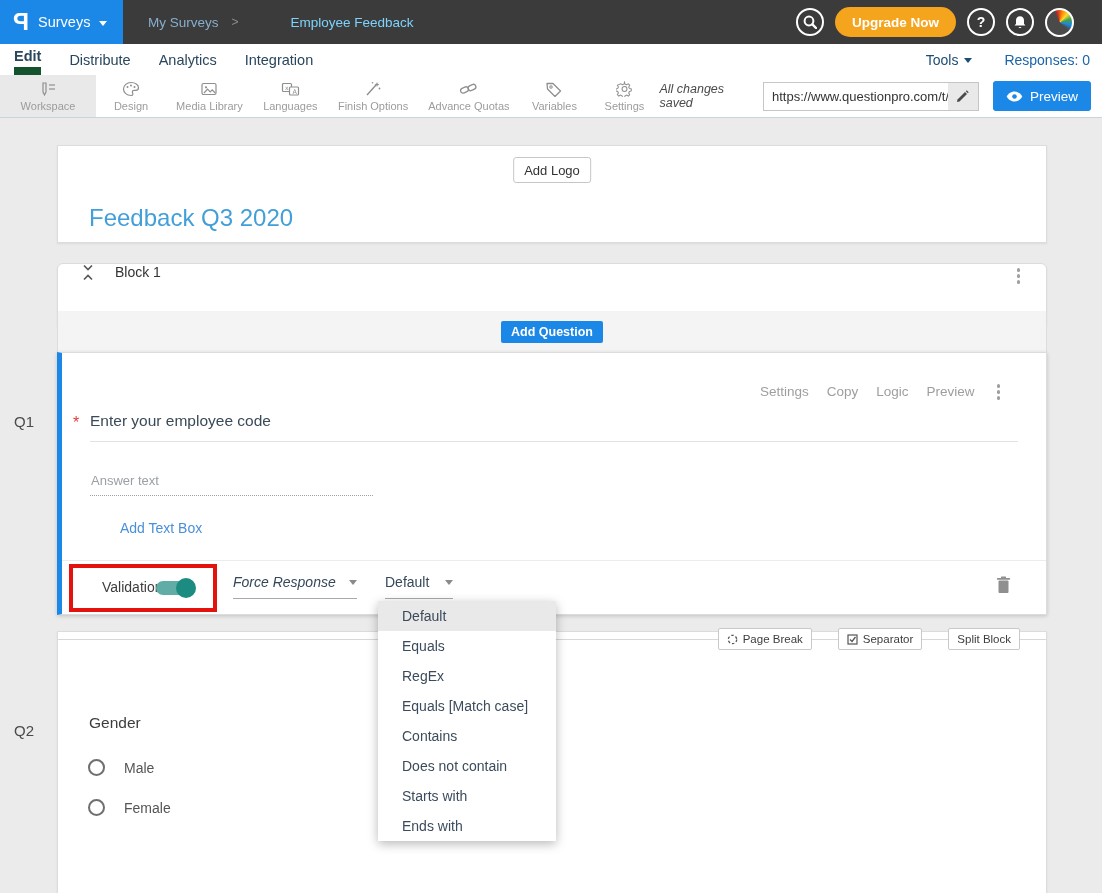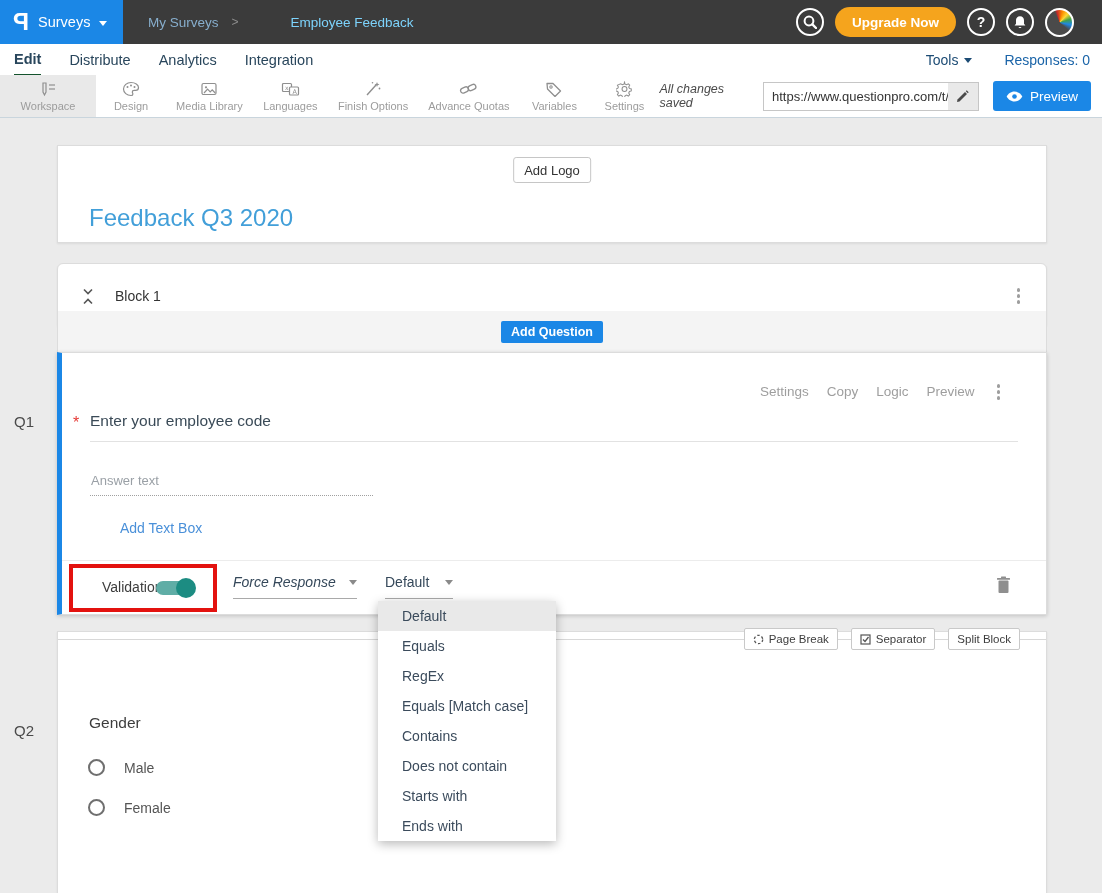--- a/index.html
+++ b/index.html
@@ -18,21 +18,21 @@
   .bc-sep { color:#8d8d8d; font-size:12px; }
   .bc-current { color:#7dd3fc;padding-left:39px; }
   .topbar-right { margin-left:auto; display:flex; align-items:center; gap:11px; padding-right:28px; }
   .circle-btn { width:28px; height:28px; border:2px solid #fff; border-radius:50%; display:flex; align-items:center; justify-content:center; color:#fff; font-weight:bold; font-size:14px; cursor:pointer; flex:none; }
   .upgrade-btn { height:30px; border-radius:16px; background:#f5a41d; color:#fff; font-size:13.5px; font-weight:bold; display:flex; align-items:center; padding:0 17px; cursor:pointer; border:none; }
   .avatar { width:29px; height:29px; border:2px solid #fff; border-radius:50%; background:conic-gradient(from 210deg,#4a4a4a 0 35%,#c62828 38%,#fb8c00 46%,#fdd835 54%,#43a047 62%,#1e88e5 70%,#4a4a4a 78%); cursor:pointer; flex:none; }
 
   
   .tabs-row { position:absolute; top:44px; left:0; width:1102px; height:31px; background:#fff; display:flex; align-items:center; padding-left:14px; font-size:14.5px; color:#29465c; }
   .tab { margin-right:28px; height:31px; display:flex; align-items:center; cursor:pointer; position:relative; }
-  .tab.active { border-bottom:1px solid #14532d; font-weight:bold; letter-spacing:0; }
+  .tab.active { border-bottom:8px solid #14532d; font-weight:bold; letter-spacing:0; }
   .tabs-right { margin-left:auto; display:flex; align-items:center; gap:32px; padding-right:12px; }
   .tools-dd { display:flex; align-items:center; gap:6px; color:#1c4b74; cursor:pointer; font-size:14px; }
   .tools-dd .caret-down { border-top-color:#1c4b74; }
   .responses { color:#1a64a8; font-size:14px; cursor:pointer; }
 
   
   .toolbar-row { position:absolute; top:75px; left:0; width:1102px; height:43px; background:#fff; border-bottom:1px solid #c9d5dd; display:flex; align-items:stretch; }
   .tool-item { display:flex; flex-direction:column; align-items:center; justify-content:center; gap:3px; padding:0 11px; min-width:70px; cursor:pointer; }
   .tool-item.active { background:#e9e9e9; min-width:96px; }
   .tool-label { font-size:11px; color:#9c9c9c; white-space:nowrap; }
@@ -43,21 +43,21 @@
   .url-input { flex:1; border:none; outline:none; font-size:13px; color:#333; padding:0 0 0 8px; min-width:0; font-family:"Liberation Sans", sans-serif; }
   .url-pencil { width:30px; background:#e9e9e9; display:flex; align-items:center; justify-content:center; cursor:pointer; }
   .preview-btn { height:30px; background:#1b87e6; border:none; border-radius:3px; color:#fff; font-size:13.5px; display:flex; align-items:center; gap:7px; padding:0 13px; cursor:pointer; }
 
   
   .card { position:absolute; left:57px; width:990px; background:#fff; border:1px solid #dcdcdc; box-shadow:0 1px 2px rgba(0,0,0,.07); }
   .survey-card { top:145px; height:98px; }
   .add-logo-btn { position:absolute; top:11px; left:50%; transform:translateX(-50%); height:26px; background:#fff; border:1px solid #c6c6c6; border-radius:3px; font-size:13px; color:#333; padding:0 10px; cursor:pointer; }
   .survey-title { position:absolute; left:31px; top:58px; font-size:24px; color:#429fd9; cursor:text; }
 
-  .block-header { top:263px; height:66px; display:flex; align-items:center;border-radius:6px; }
+  .block-header { top:263px; height:66px; display:flex; align-items:flex-start;border-radius:6px; }
   .collapse-icon { margin-left:24px; cursor:pointer; display:flex; }
   .block-title { margin-left:21px; font-size:14px; color:#333; }
   .kebab { display:flex; flex-direction:column; gap:2.5px; cursor:pointer; padding:4px; }
   .kebab i { width:3.5px; height:3.5px; border-radius:50%; background:#9e9e9e; }
   .block-header .kebab { margin-left:auto; margin-right:22px; }
 
   .addq-strip { position:absolute; left:57px; top:311px; width:990px; height:41px; background:#f4f4f4; border-left:1px solid #dcdcdc; border-right:1px solid #dcdcdc; display:flex; align-items:center; justify-content:center; }
   .addq-btn { background:#1b87e6; color:#fff; border:none; border-radius:2px; font-size:12.5px; font-weight:bold; padding:4px 10px; cursor:pointer; }
 
   .q1-card { top:352px; height:263px; border-left:5px solid #1b87e6; box-shadow:0 1px 4px rgba(0,0,0,.18); }
@@ -81,21 +81,21 @@
   .trash-btn { position:absolute; right:35px; top:15px; cursor:pointer; }
 
   .q2-card { top:631px; height:263px; }
   .q2-text { position:absolute; left:31px; top:82px; font-size:15.5px; color:#3d3d3d; cursor:text; }
   .radio-row { position:absolute; left:30px; display:flex; align-items:center; gap:19px; }
   .radio-row.opt0 { top:127px; } .radio-row.opt1 { top:167px; }
   .radio-circle { width:17px; height:17px; border:2px solid #6f6f6f; border-radius:50%; background:#fff; cursor:pointer; flex:none; }
   .radio-label { font-size:14px; color:#555; }
 
   .footer-line { position:absolute; left:58px; top:639px; width:988px; height:1px; background:#d8d8d8; }
-  .footer-btns { position:absolute; left:57px; top:628px; width:990px; display:flex; justify-content:flex-end; gap:13px; padding-right:27px; }
+  .footer-btns { position:absolute; left:57px; top:628px; width:990px; display:flex; justify-content:flex-end; gap:26px; padding-right:27px; }
   .foot-btn { height:22px; background:#fff; border:1px solid #c9c9c9; border-radius:2px; font-size:11.5px; color:#3d3d3d; display:flex; align-items:center; gap:5px; padding:0 8px; cursor:pointer; font-family:"Liberation Sans", sans-serif; }
 
   .q-side-label { position:absolute; left:14px; font-size:15px; color:#4a4a4a; }
   .q1-side { top:413px; } .q2-side { top:722px; }
 
   
   .val-menu { position:absolute; left:378px; top:601px; width:178px; background:#fff; box-shadow:0 3px 10px rgba(0,0,0,.28); z-index:50; }
   .menu-item { height:30px; line-height:30px; padding-left:24px; font-size:14px; color:#3b4b5c; cursor:pointer; white-space:nowrap; }
   .menu-item.selected { background:#e9e9e9; }
 </style>

